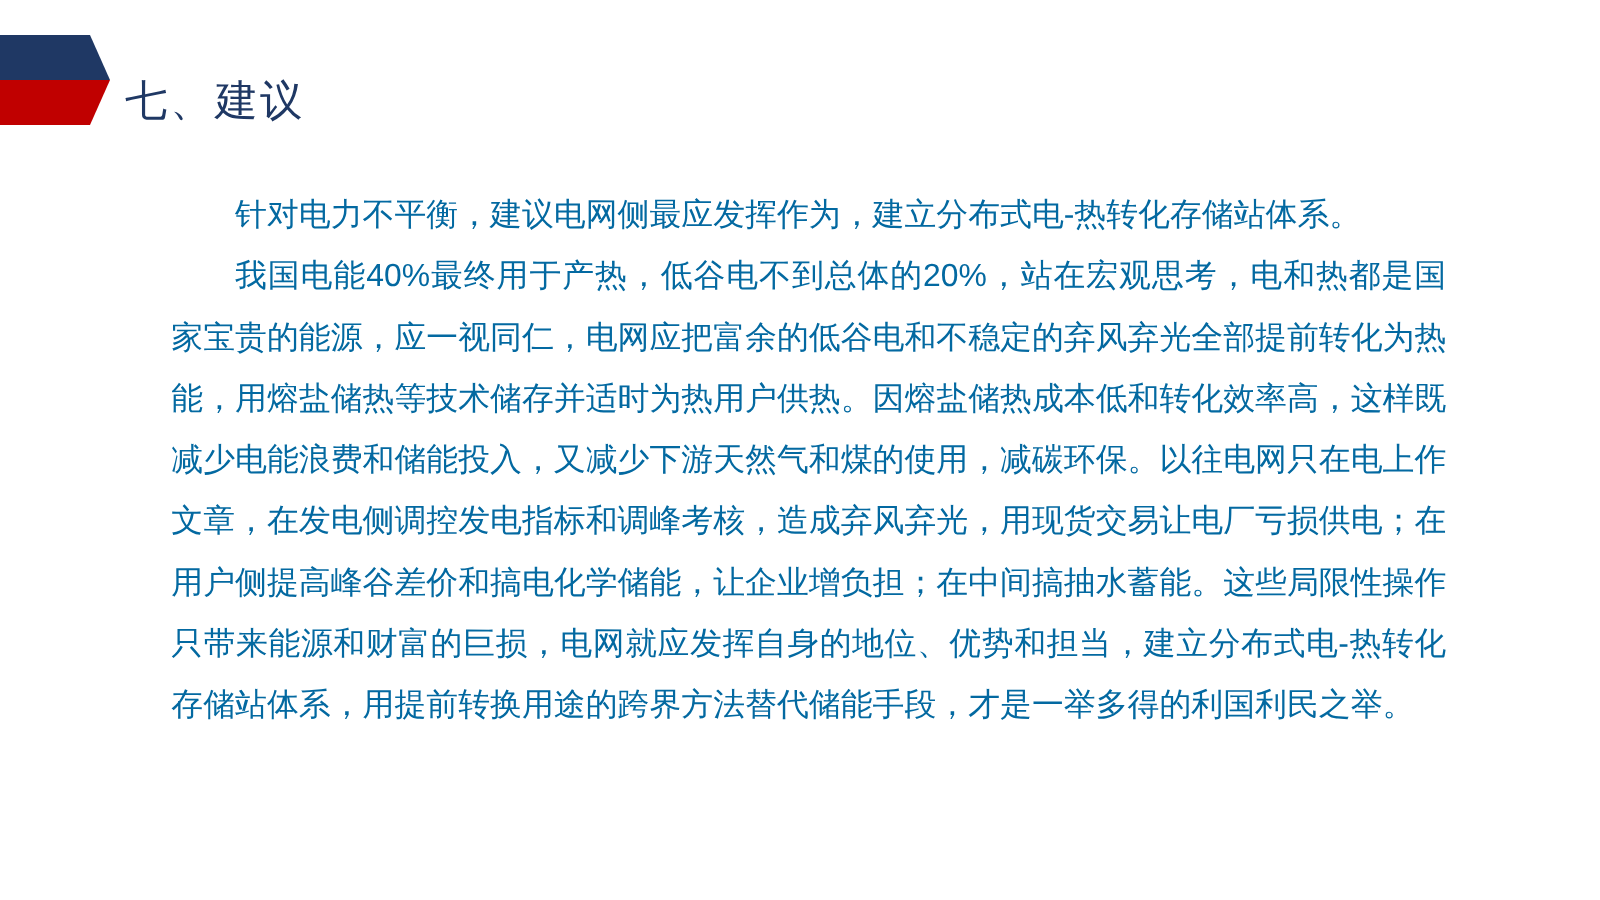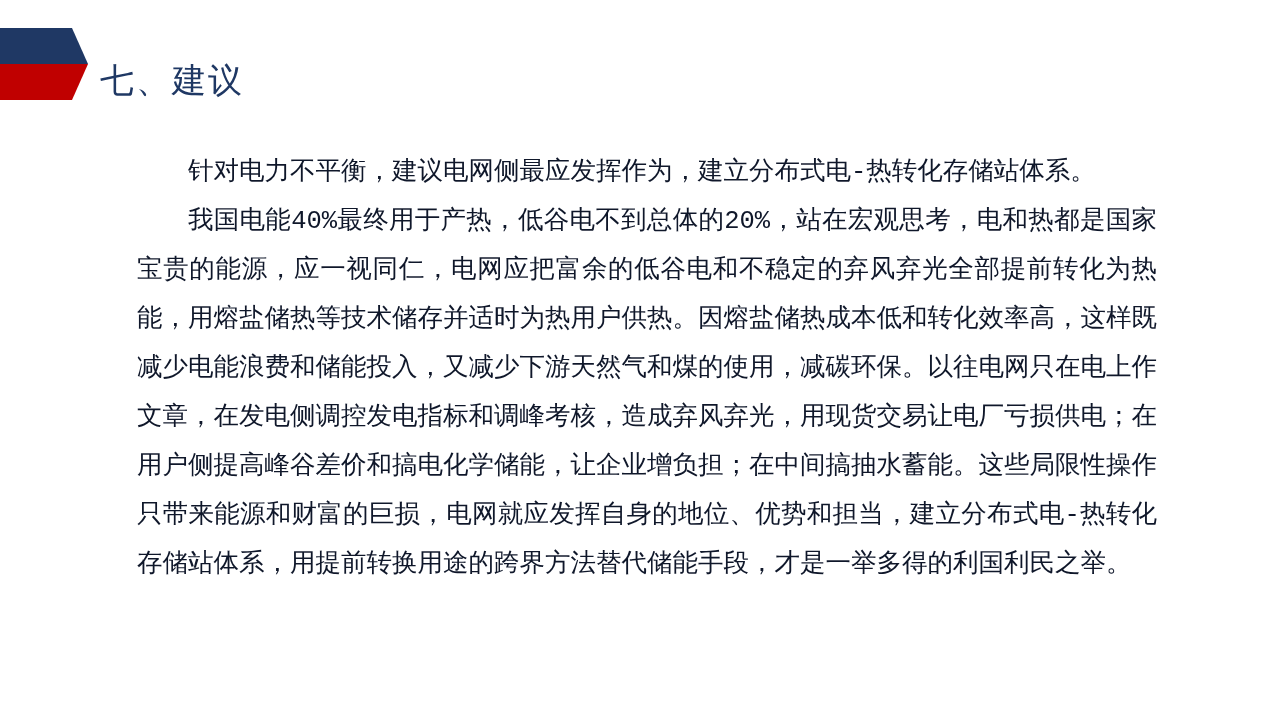--- a/index.html
+++ b/index.html
@@ -60,26 +60,26 @@
     font-weight: normal;
     white-space: nowrap;
   }
 
   
   .body-copy {
     position: absolute;
     left: 137px;
     top: 148px;
     width: 1020px;
-    color: #0f172a;
+    color: #0369a1;
     font-size: 25.5px;
     line-height: 49px;
     text-align: justify;
     text-justify: inter-ideograph;
-    font-family: Liberation Mono, monospace;
+    font-family: Liberation Sans, sans-serif;
   }
   .body-copy p {
     margin: 0;
     text-indent: 2em;
   }
 </style>
 </head>
 <body>
 
 <div class="slide">

